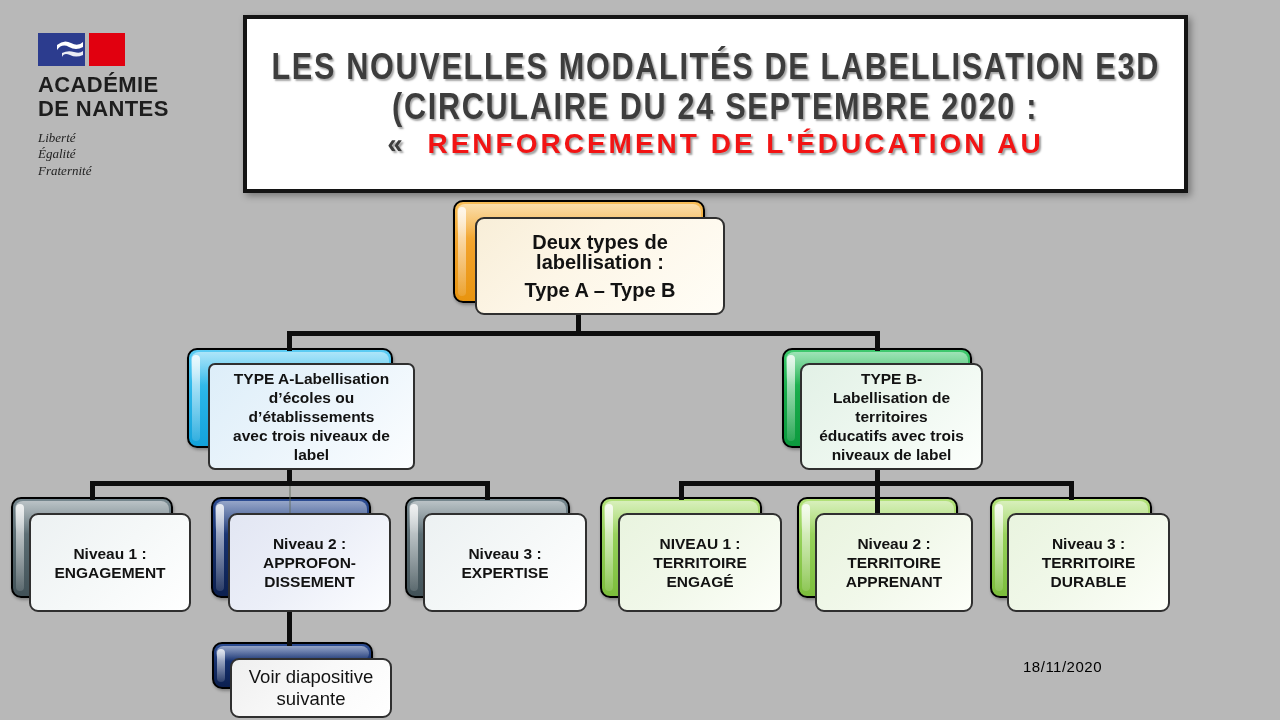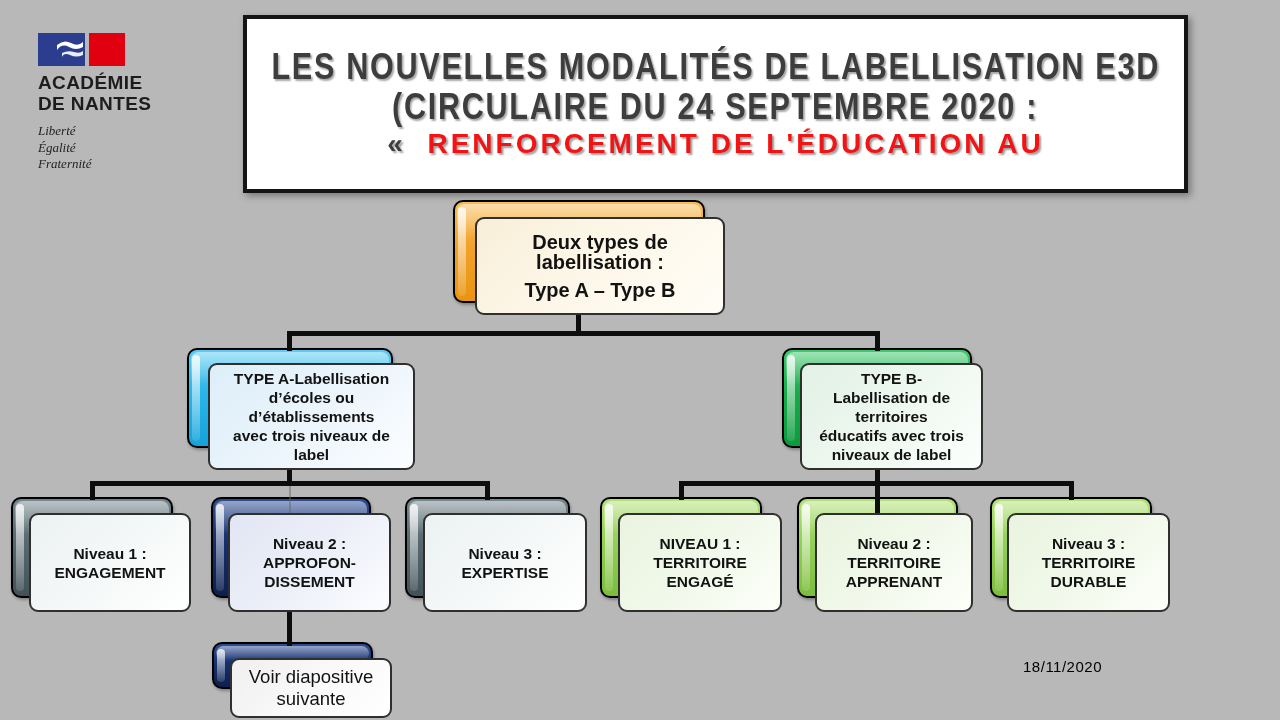--- a/index.html
+++ b/index.html
@@ -2,21 +2,21 @@
 <html><head>
 <meta charset="utf-8">
 <style>
   html,body{margin:0;padding:0;}
   body{width:1280px;height:720px;overflow:hidden;font-family:"Liberation Sans",sans-serif;}
   #slide{position:relative;width:1280px;height:720px;background:#b8b8b8;overflow:hidden;}
 
   
   .logo{position:absolute;left:38px;top:33px;width:160px;}
   .logo-flag{display:block;}
-  .logo-name{margin-top:6px;font-weight:bold;font-size:19px;line-height:1.08;color:#1d1d1d;letter-spacing:.4px;}
+  .logo-name{margin-top:6px;font-weight:bold;font-size:22px;line-height:1.08;color:#1d1d1d;letter-spacing:.4px;}
   .logo-motto{margin-top:9px;font-family:"Liberation Serif",serif;font-style:italic;font-size:13px;line-height:1.28;color:#222;}
 
   
   .title-box{position:absolute;left:243px;top:15px;width:945px;height:178px;box-sizing:border-box;
     background:#ffffff;border:4px solid #141414;box-shadow:3px 3px 7px rgba(0,0,0,.35);
     display:flex;flex-direction:column;justify-content:center;align-items:center;padding:6px 4px;}
   .t-dark{color:#3d3d3d;font-weight:bold;font-size:36px;line-height:40px;letter-spacing:2px;
     transform:scaleX(.85);transform-origin:50% 50%;white-space:nowrap;
     text-shadow:2px 2px 2px rgba(0,0,0,.35);}
   .t-red-line{font-weight:bold;font-size:28px;line-height:34px;letter-spacing:3px;white-space:nowrap;
@@ -34,21 +34,21 @@
   .bk-blue{background:linear-gradient(180deg,#5cccf3 0%,#29b5e8 45%,#13a2da 100%);}
   .bk-green{background:linear-gradient(180deg,#3fc96e 0%,#18ab4a 45%,#0c9a3e 100%);}
   .bk-slate{background:linear-gradient(180deg,#76878e 0%,#57696f 45%,#425258 100%);}
   .bk-navy{background:linear-gradient(180deg,#2d4d93 0%,#152f6b 45%,#0c2050 100%);}
   .bk-lgreen{background:linear-gradient(180deg,#b2e179 0%,#93cf56 45%,#7cbd3c 100%);}
 
   .front{position:absolute;border:2px solid #2f2f2f;border-radius:9px;box-sizing:border-box;
     display:flex;flex-direction:column;justify-content:center;align-items:center;text-align:center;
     padding:2px 4px;color:#121212;}
   .fr-cream{background:linear-gradient(135deg,#f8eed8 0%,#fdf6e7 40%,#fffdf6 100%);}
-  .fr-blue{background:linear-gradient(135deg,#ddeef9 0%,#eaf4fb 45%,#fbfdff 100%);}
+  .fr-blue{background:linear-gradient(135deg,#ddeef9 0%,#eaf4fb 45%,#fbfdff 100%);border-radius:7px;}
   .fr-green{background:linear-gradient(135deg,#e2f1e6 0%,#edf7ef 45%,#fcfffc 100%);}
   .fr-slate{background:linear-gradient(135deg,#ecf1f2 0%,#f5f8f8 50%,#ffffff 100%);}
   .fr-navy{background:linear-gradient(135deg,#e2e6f3 0%,#ecEFf8 50%,#fcfdff 100%);}
   .fr-lgreen{background:linear-gradient(135deg,#e9f4df 0%,#f1f8ea 50%,#fdfff9 100%);}
   .fr-white{background:linear-gradient(135deg,#efefef 0%,#f9f9f9 50%,#ffffff 100%);}
 
   .nl{font-weight:bold;font-size:15.5px;line-height:19px;white-space:nowrap;}
   .nl-big{font-weight:bold;font-size:20px;line-height:20px;white-space:nowrap;}
   .gap{margin-top:8px;}
   .voir .nl{font-weight:400;font-size:18.5px;line-height:22px;}

